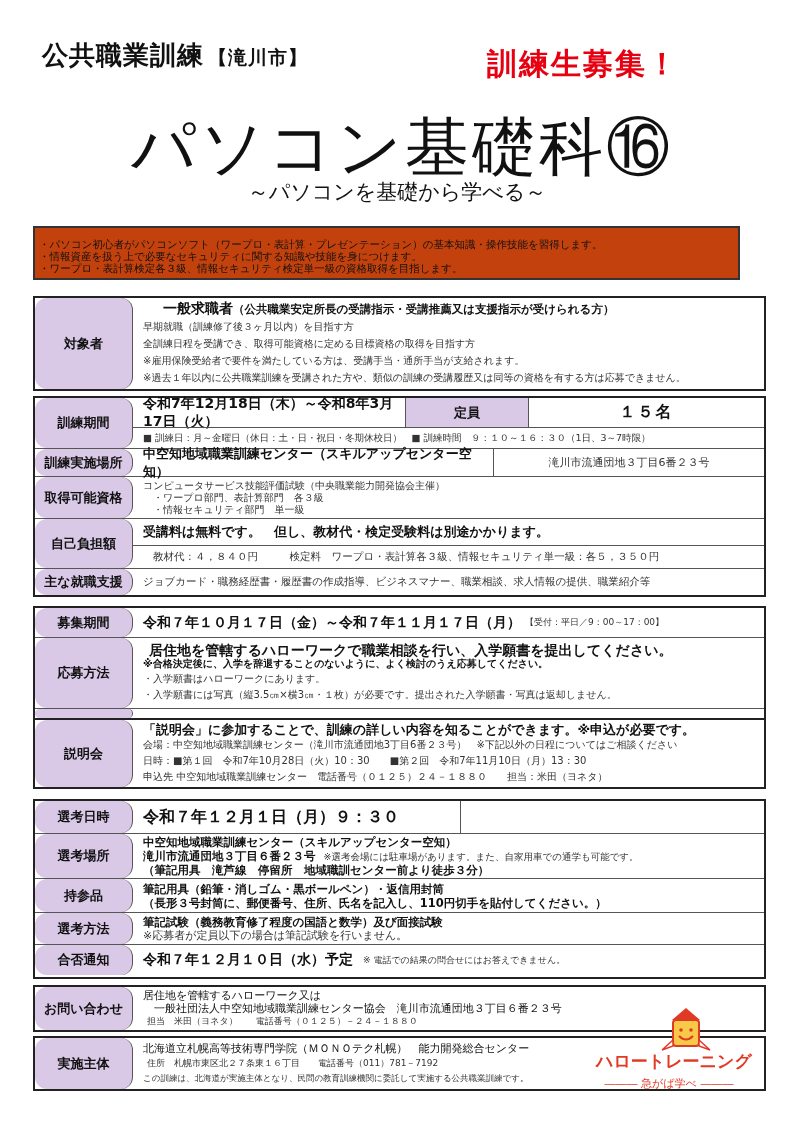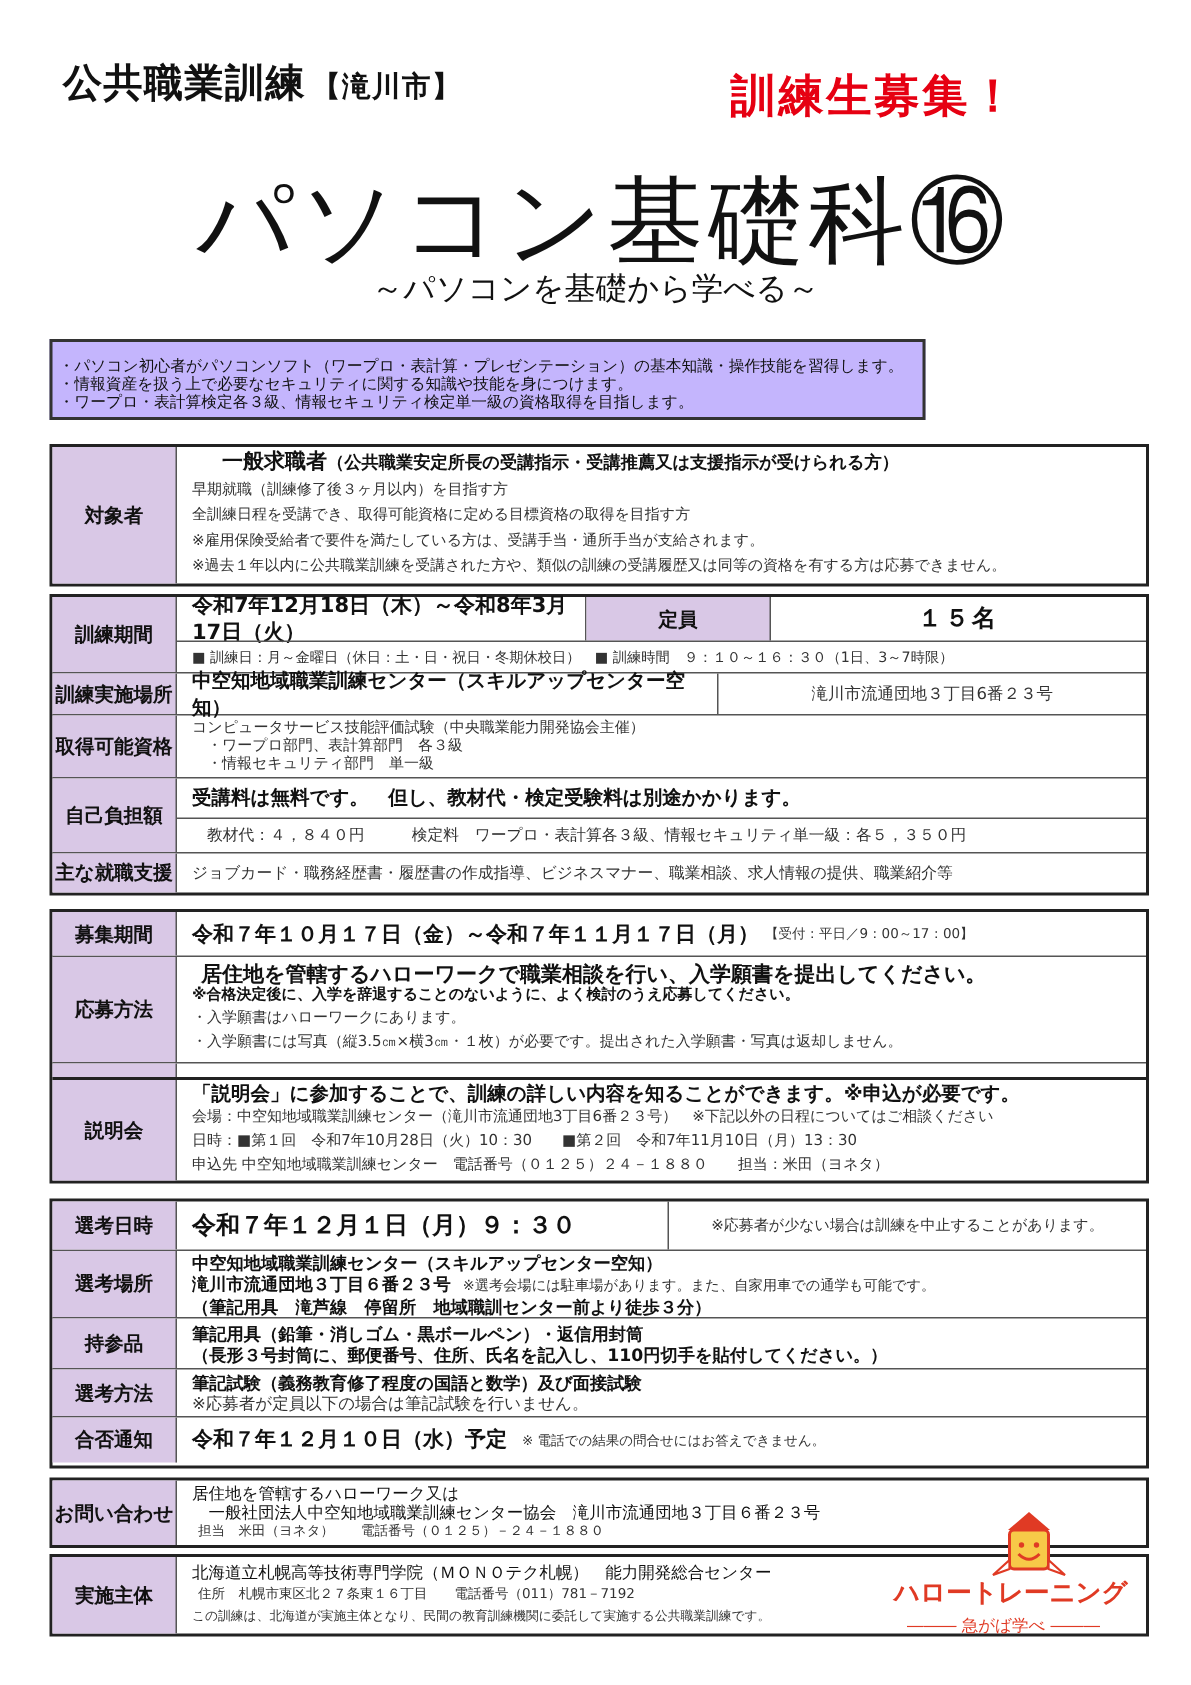--- a/index.html
+++ b/index.html
@@ -6,26 +6,26 @@
   html, body { width: 794px; height: 1123px; background: #ffffff; }
   body { font-family: "DejaVu Sans", "Liberation Sans", sans-serif; color: #111; position: relative; overflow: hidden; }
 
   .header { position: absolute; left: 0; top: 0; width: 794px; height: 215px; }
   .h-top { position: absolute; left: 42px; top: 38px; font-size: 26px; font-weight: bold; letter-spacing: 1px; }
   .h-top .city { font-size: 19px; margin-left: 4px; }
   .h-recruit { position: absolute; left: 487px; top: 44px; font-size: 30px; font-weight: bold; color: #e60012; letter-spacing: 2px; }
   .h-title { position: absolute; left: 0; width: 794px; top: 104px; text-align: center; font-size: 64px; letter-spacing: 3px; font-weight: normal; padding-left: 10px; }
   .h-sub { position: absolute; left: 0; width: 794px; top: 178px; text-align: center; font-size: 21px; }
 
-  .intro { position: absolute; left: 33px; top: 226px; width: 584px; height: 54px; background: #c4b5fd; border: 2px solid #333; padding: 10px 4px; font-size: 10.5px; line-height: 12px; }
+  .intro { position: absolute; left: 33px; top: 226px; width: 707px; height: 54px; background: #c2410c; border: 2px solid #333; padding: 10px 4px; font-size: 10.5px; line-height: 12px; }
 
   .box { position: absolute; left: 33px; width: 733px; border: 2px solid #222; background: #fff; }
   .row { display: flex; border-top: 1px solid #555; }
   .row:first-child { border-top: none; }
-  .lbl { width: 83px; flex: none; background: #d9c8e6; border-right: 1px solid #555; display: flex; align-items: center; justify-content: center; font-weight: bold; font-size: 13px; }
+  .lbl { width: 98px; flex: none; background: #d9c8e6; border-right: 1px solid #555; display: flex; align-items: center; justify-content: center; font-weight: bold; font-size: 13px; border-radius: 12px; }
   .val { flex: 1; padding: 14px 10px; font-size: 10.5px; line-height: 15px; display: flex; flex-direction: column; justify-content: center; }
   .b14 { font-weight: bold; font-size: 14px; }
   .b13 { font-weight: bold; font-size: 13px; }
   .b16 { font-weight: bold; font-size: 16px; }
   .b12 { font-weight: bold; font-size: 11.5px; line-height: 14px; }
   .sm { font-size: 10px; color: #333; }
   .line { padding: 1px 0; }
   .cell { display: flex; align-items: center; padding: 0 10px; }
   .subrow { border-top: 1px solid #555; }
 
@@ -138,21 +138,20 @@
       <div class="sm line">日時：■第１回　令和7年10月28日（火）10：30　　■第２回　令和7年11月10日（月）13：30</div>
       <div class="sm line">申込先 中空知地域職業訓練センター　電話番号（０１２５）２４－１８８０　　担当：米田（ヨネタ）</div>
     </div>
   </div>
 </div>
 
 <div class="box" style="top:799px;height:180px;">
   <div class="row" style="height:32px;">
     <div class="lbl">選考日時</div>
     <div class="cell b16" style="width:328px;border-right:1px solid #555;font-weight:bold;">令和７年１２月１日（月）９：３０</div>
-    <div class="cell sm" style="flex:1;justify-content:center;font-size:10px;">※応募者が少ない場合は訓練を中止することがあります。</div>
   </div>
   <div class="row" style="height:45px;">
     <div class="lbl">選考場所</div>
     <div class="val" style="line-height:13px;">
       <div class="b12">中空知地域職業訓練センター（スキルアップセンター空知）</div>
       <div><span class="b12">滝川市流通団地３丁目６番２３号</span><span class="sm" style="font-size:9.5px;margin-left:8px;">※選考会場には駐車場があります。また、自家用車での通学も可能です。</span></div>
       <div class="b12">（筆記用具　滝芦線　停留所　地域職訓センター前より徒歩３分）</div>
     </div>
   </div>
   <div class="row" style="height:34px;">

